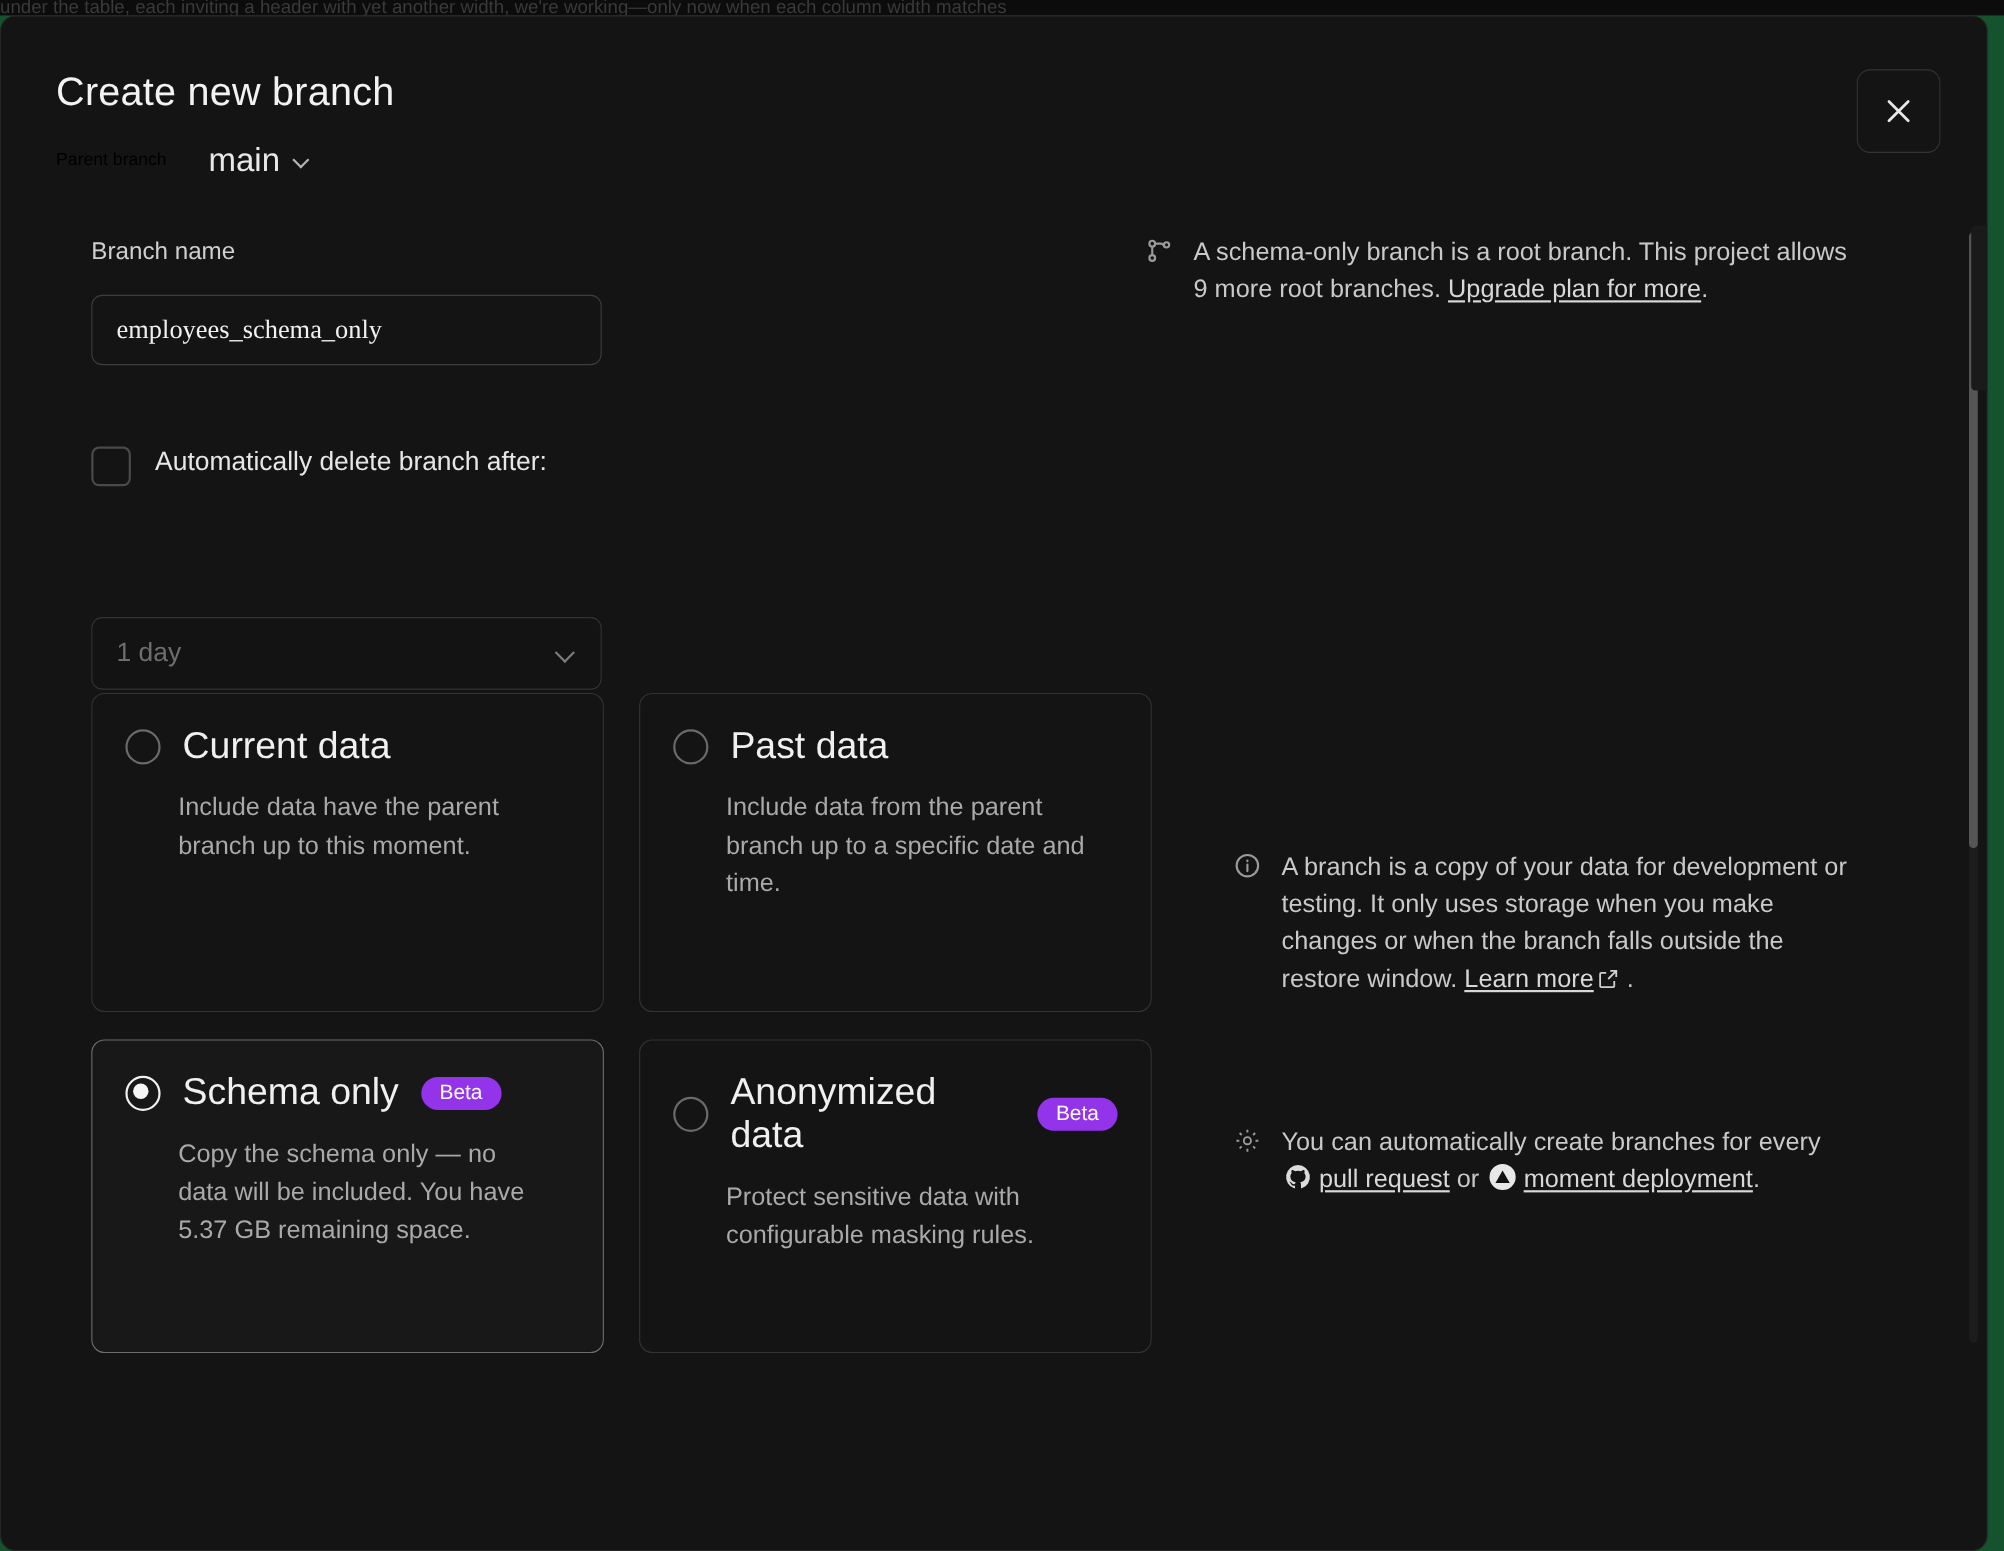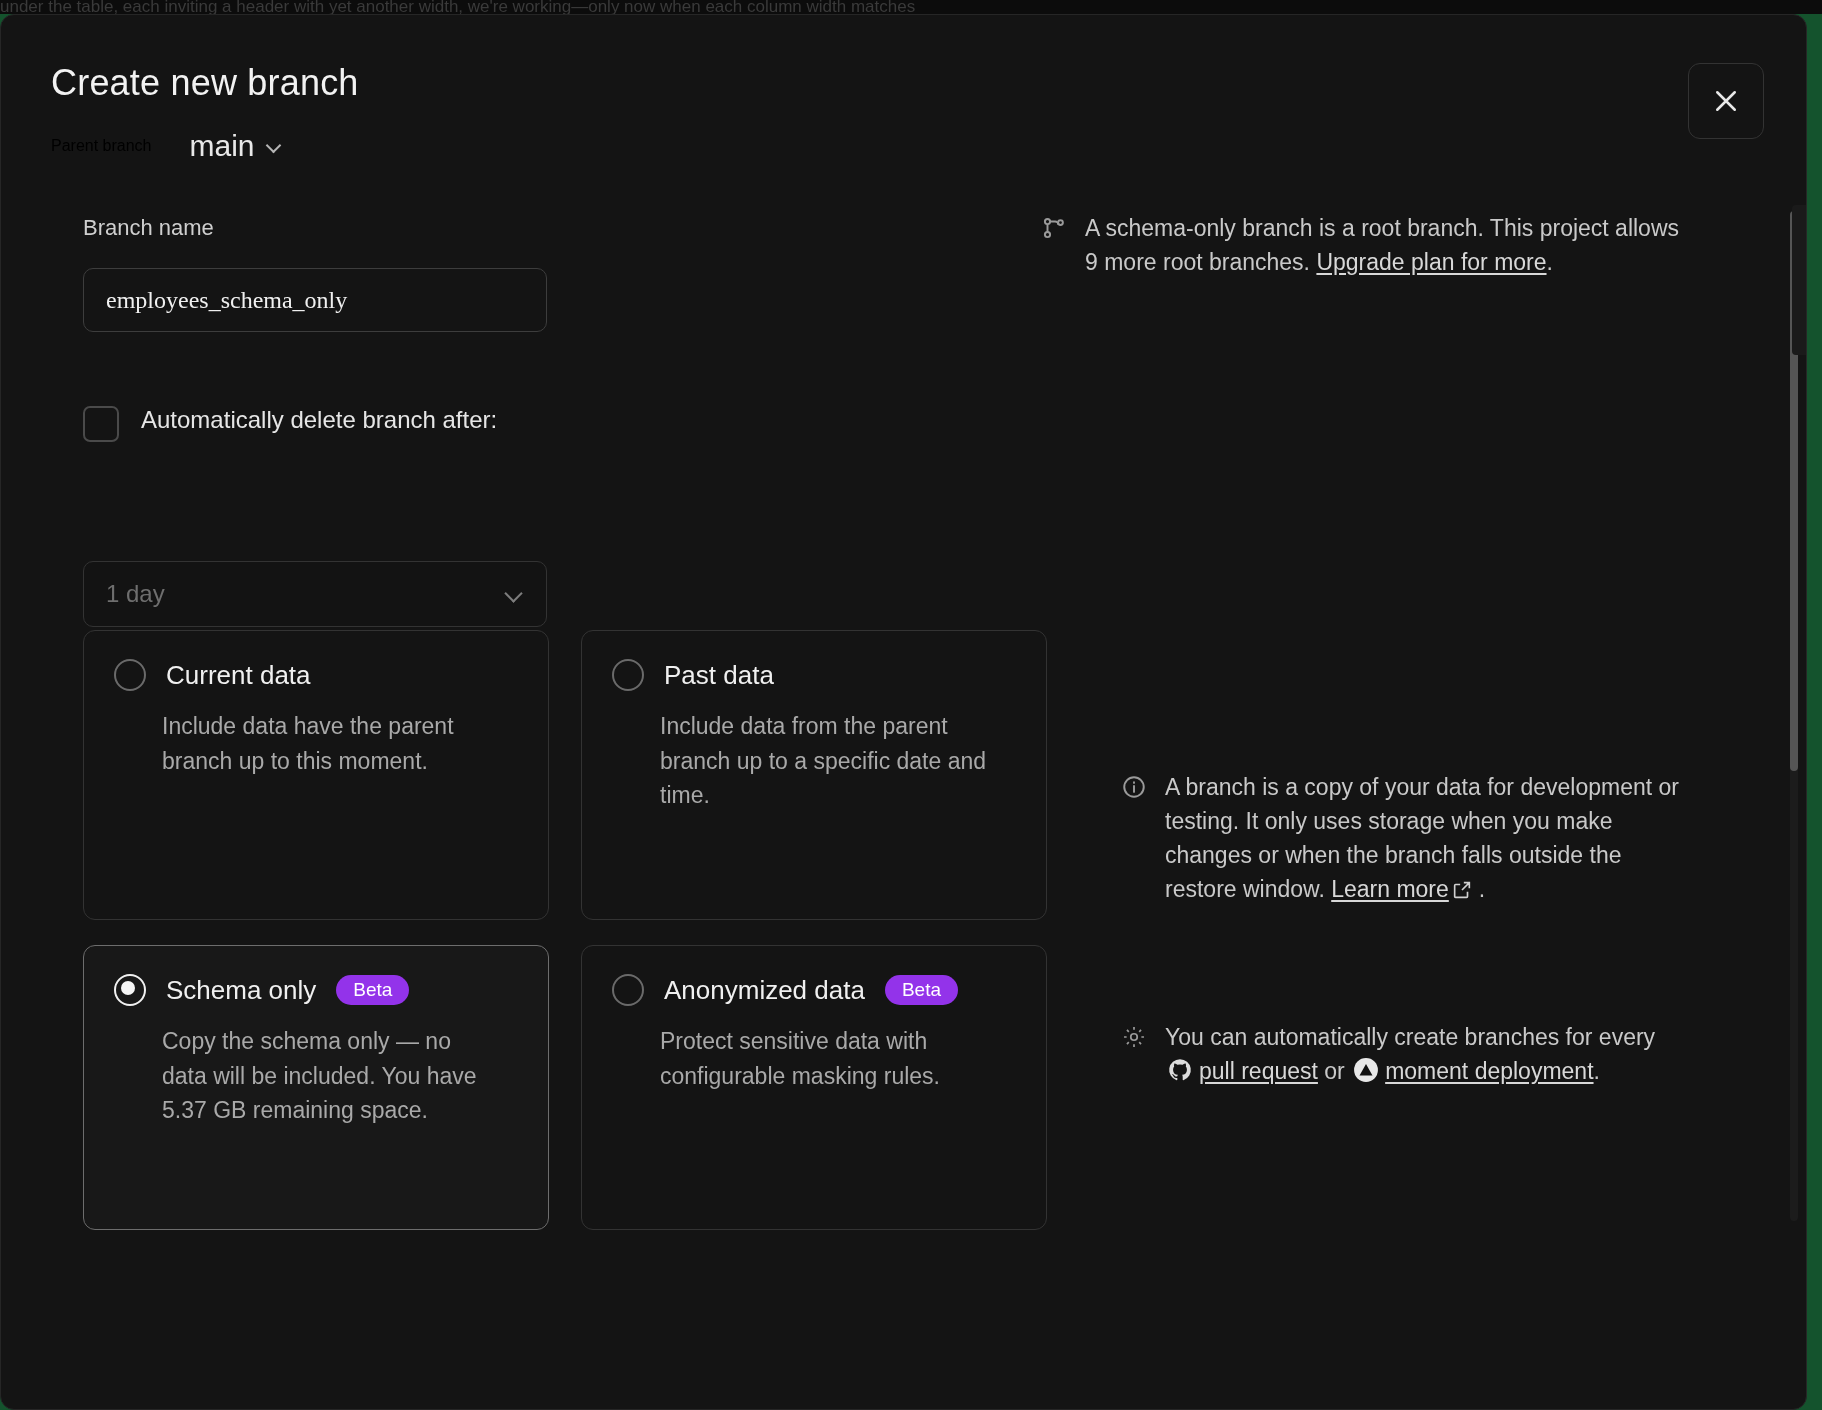--- a/index.html
+++ b/index.html
@@ -225,21 +225,21 @@
   }
   .radio.checked::after {
     content: "";
     position: absolute;
     left: 5px; top: 5px;
     width: 14px; height: 14px;
     border-radius: 50%;
     background: #f5f5f5;
   }
   .card-title {
-    font-size: 26px;
+    font-size: 34px;
     color: #f0f0f0;
   }
   .beta {
     font-size: 19px;
     color: #ffffff;
     background: #9333ea;
     border-radius: 999px;
     padding: 5px 17px 6px 17px;
     line-height: 1;
   }

